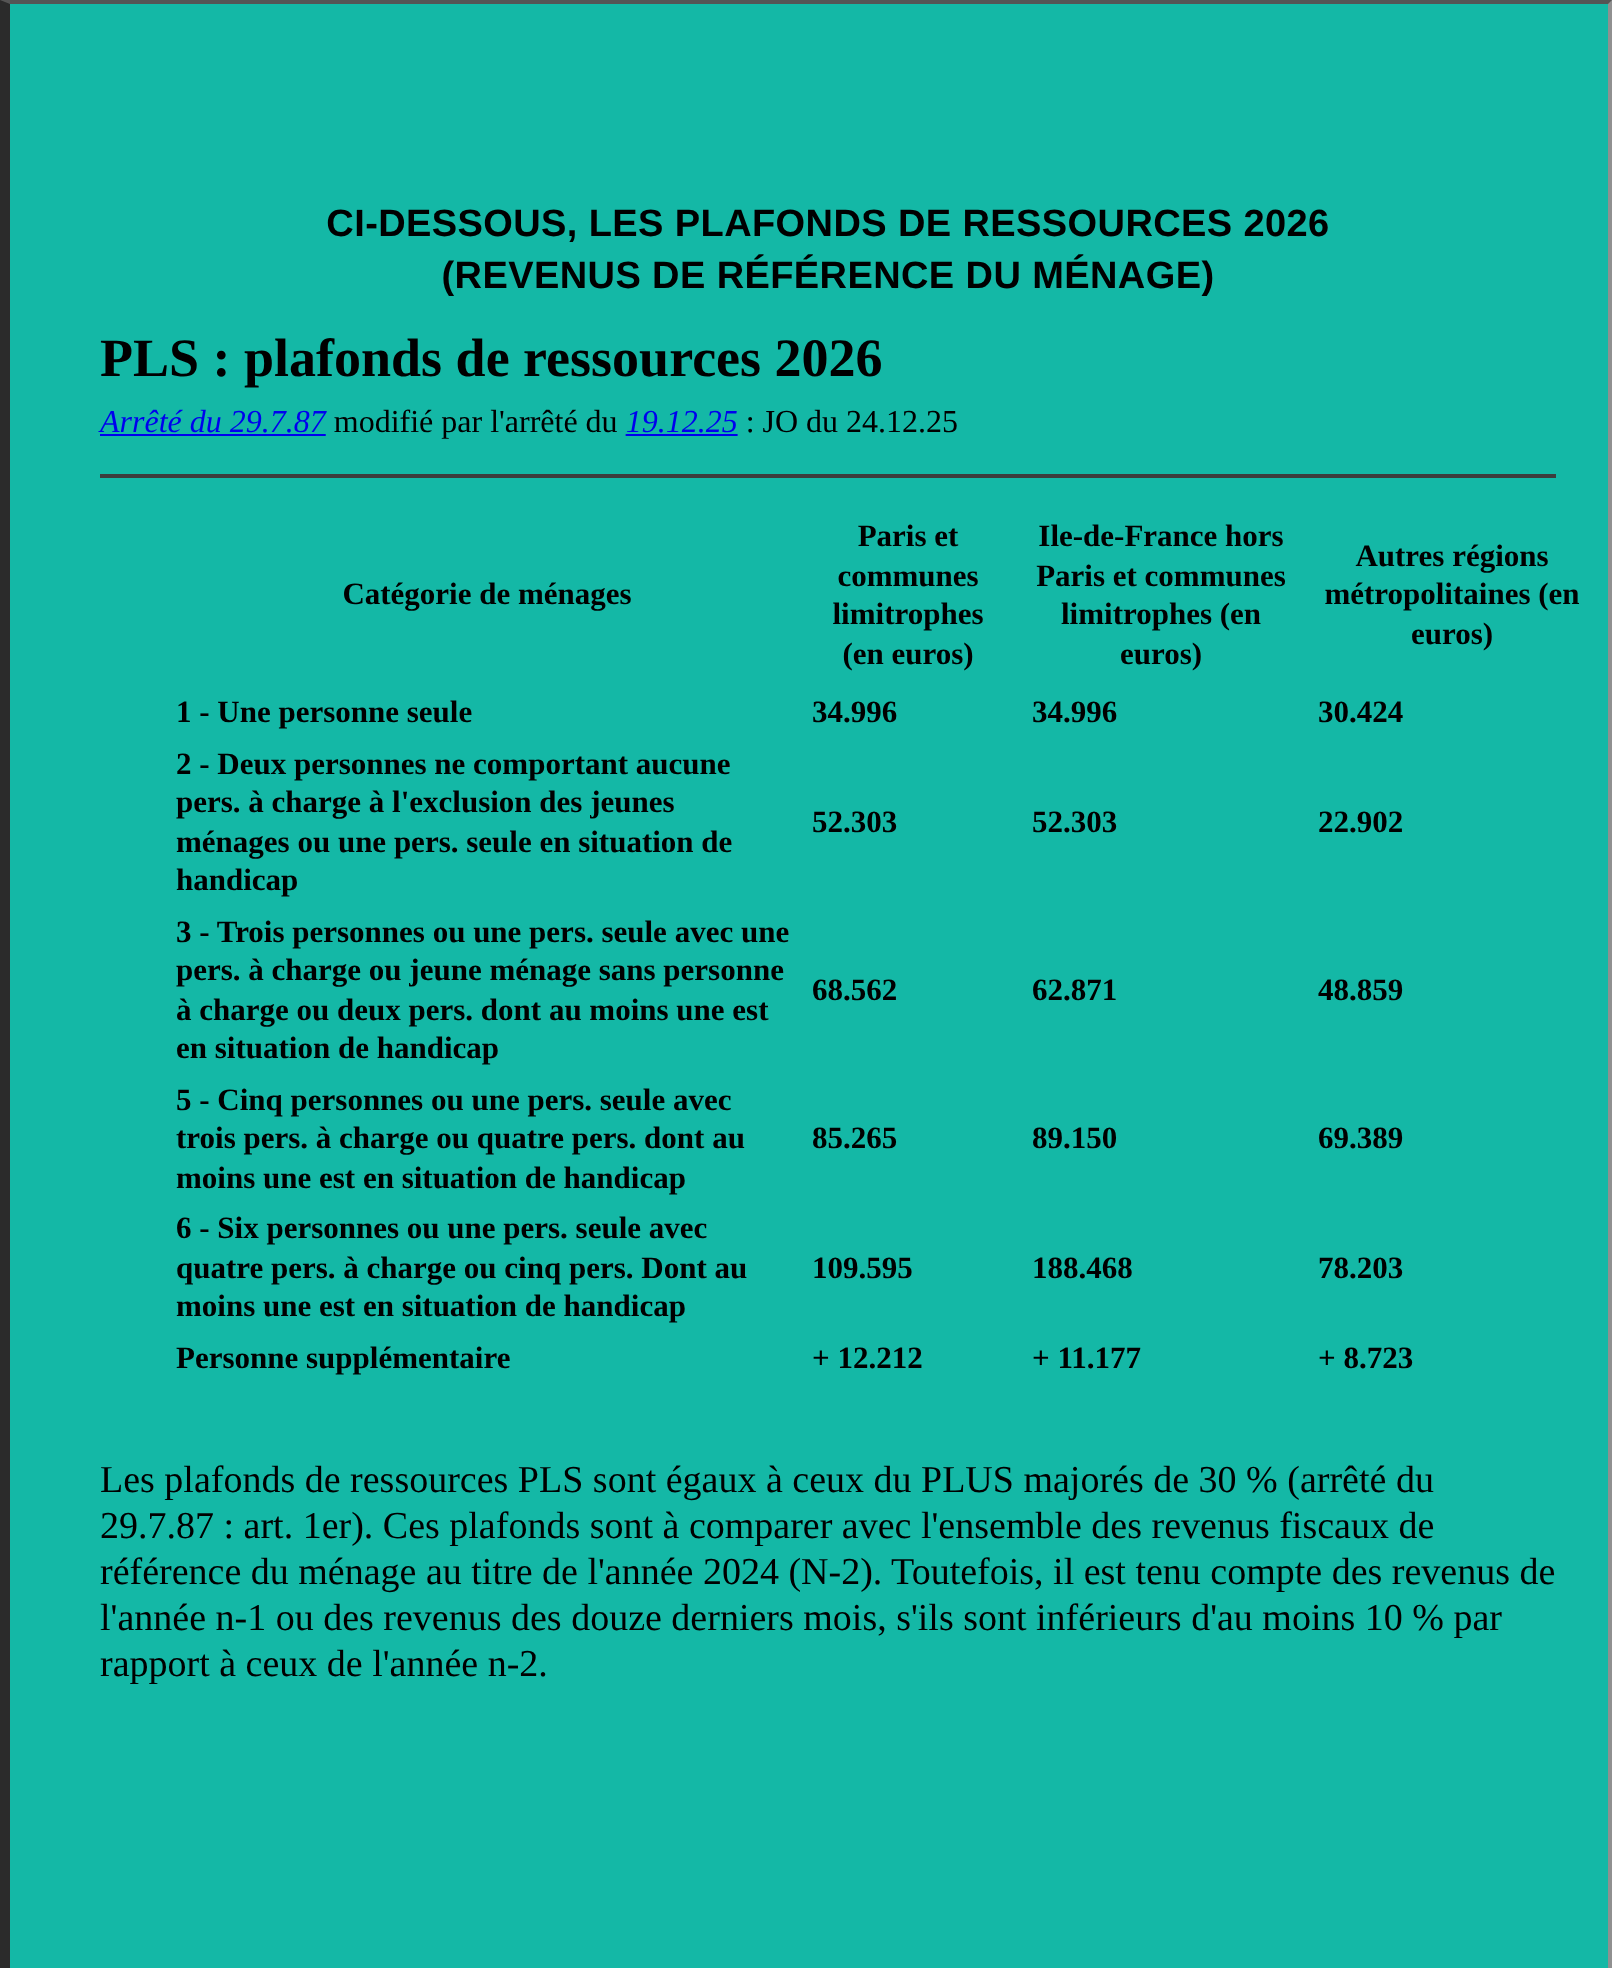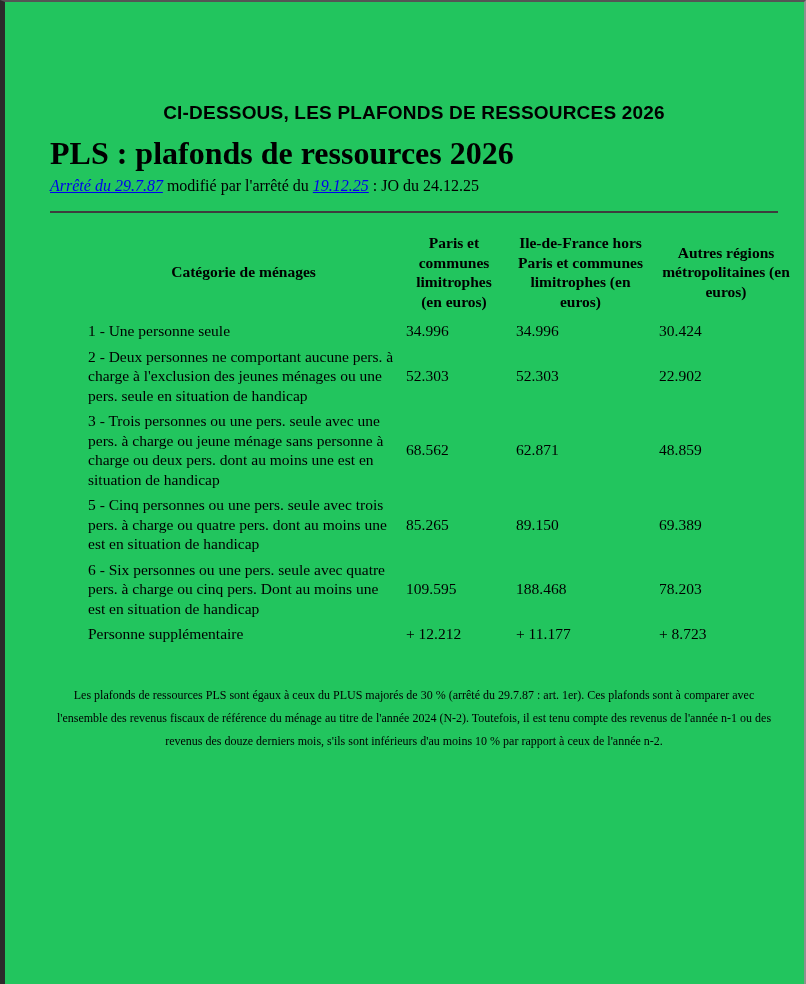--- a/index.html
+++ b/index.html
@@ -2,42 +2,42 @@
 <html lang="fr"><head>
 <meta charset="utf-8">
 <style>
   html, body { margin: 0; padding: 0; background: #ffffff; }
   body { width: 806px; height: 984px; font-family: "Liberation Serif", serif; color: #000; }
 
   .page {
     box-sizing: border-box;
     width: 806px;
     height: 984px;
-    background: #22c55e;
+    background: #14b8a6;
     border-left: 5px solid #2b2b2b;
     border-top: 2px solid #555555;
     border-right: 2px solid #909090;
     overflow: hidden;
   }
 
   .content { padding: 98px 26px 0 45px; }
 
   .kicker {
     font-family: "Liberation Sans", sans-serif;
     font-weight: bold;
     font-size: 19px;
     line-height: 26px;
     text-align: center;
     letter-spacing: 0.2px;
   }
 
   .title {
     font-family: "Liberation Serif", serif;
     font-weight: bold;
-    font-size: 32px;
+    font-size: 27px;
     line-height: 38px;
     margin: 8px 0 0 0;
   }
 
   .refline {
     margin: 32px 0 0 0;
     font-weight: bold;
     font-size: 16px;
     line-height: 20px;
   }
@@ -53,52 +53,52 @@
 
   table.plafonds {
     border-collapse: collapse;
     margin: 14px 0 0 38px;
     table-layout: fixed;
     width: 700px;
   }
   table.plafonds th, table.plafonds td {
     font-size: 15.5px;
     line-height: 19.5px;
-    font-weight: normal;
+    font-weight: bold;
     vertical-align: middle;
     padding: 3px 4px;
   }
   table.plafonds th {
     font-weight: bold;
     text-align: center;
     padding: 6px 6px 7px 6px;
   }
   table.plafonds .cat { width: 255px; text-align: left; padding-left: 0; }
   table.plafonds th.cat { text-align: center; padding-left: 28px; padding-right: 28px; }
   table.plafonds td.val { text-align: left; padding-left: 7px; margin-top: 12px; }
   col.c2 { width: 110px; }
   col.c3 { width: 143px; }
   col.c4 { width: 148px; }
 
   .footer-note {
     margin: 37px 0 0 0;
-    font-size: 12px;
+    font-size: 19px;
     line-height: 23px;
     width: 728px;
-    text-align: center;
   }
 </style>
 </head>
 <body>
 
 <div class="page">
   <div class="content">
 
     <div class="kicker">
       <div>CI-DESSOUS, LES PLAFONDS DE RESSOURCES 2026</div>
+      <div>(REVENUS DE RÉFÉRENCE DU MÉNAGE)</div>
     </div>
 
     <h1 class="title">PLS : plafonds de ressources 2026</h1>
 
 
     <p class="arrete"><a href="#" class="doclink">Arrêté du 29.7.87</a><span> modifié par l'arrêté du </span><a href="#" class="doclink">19.12.25</a><span> : JO du 24.12.25</span></p>
 
     <hr class="rule">
 
     <table class="plafonds">

